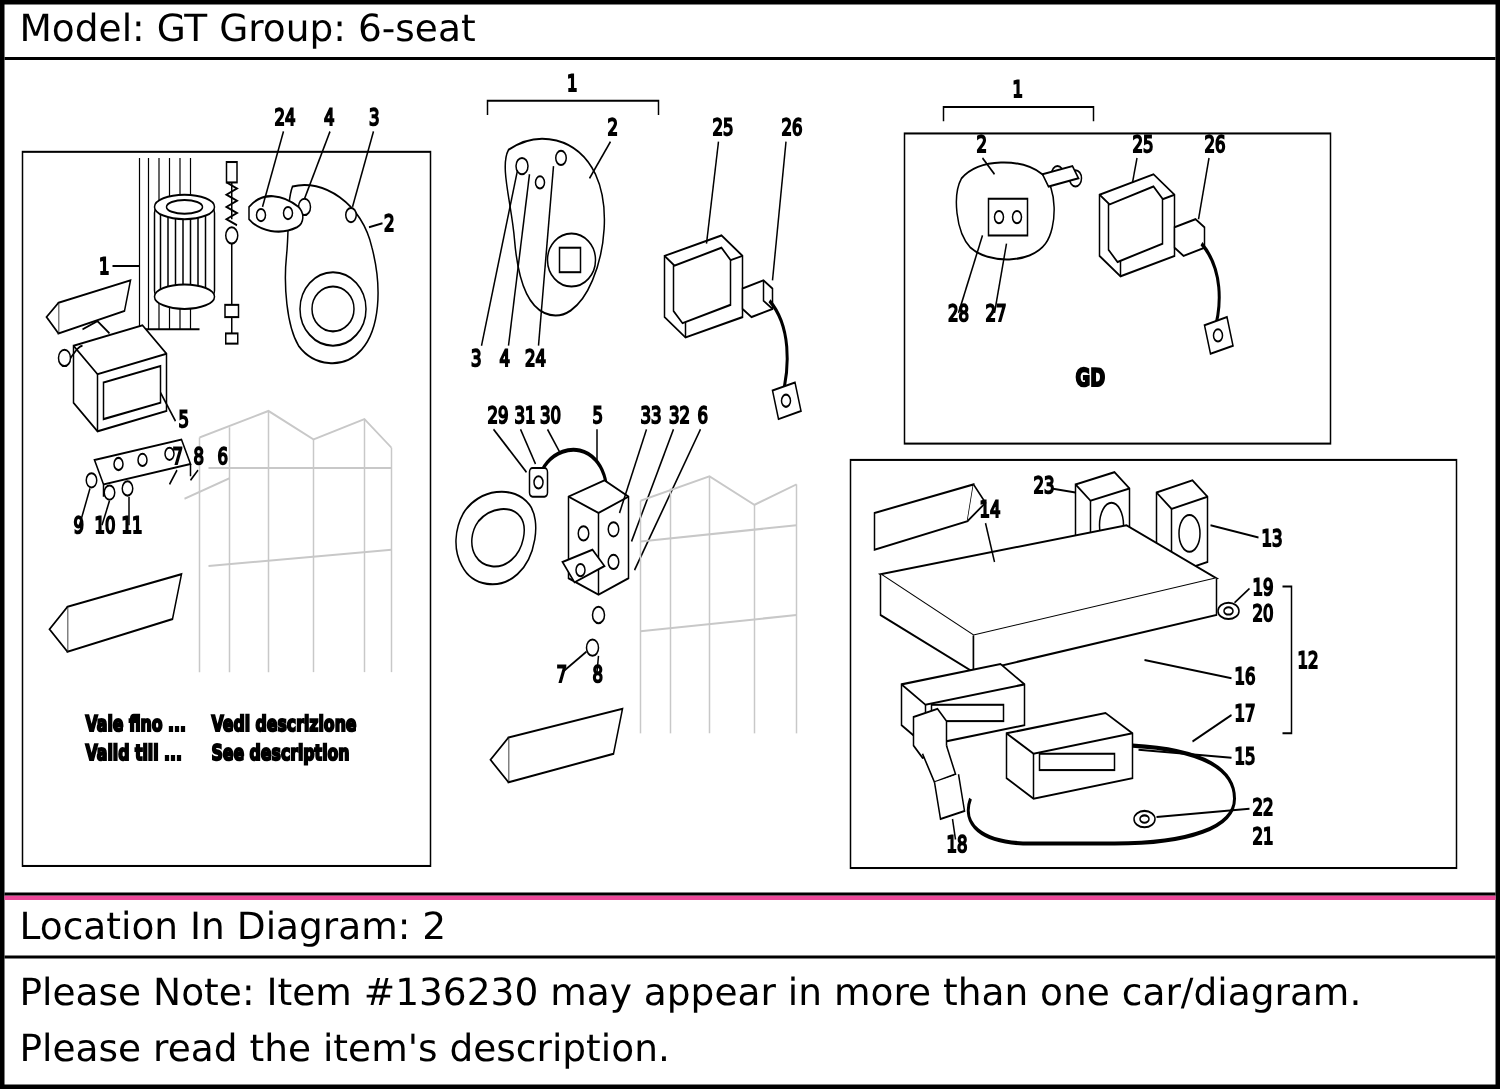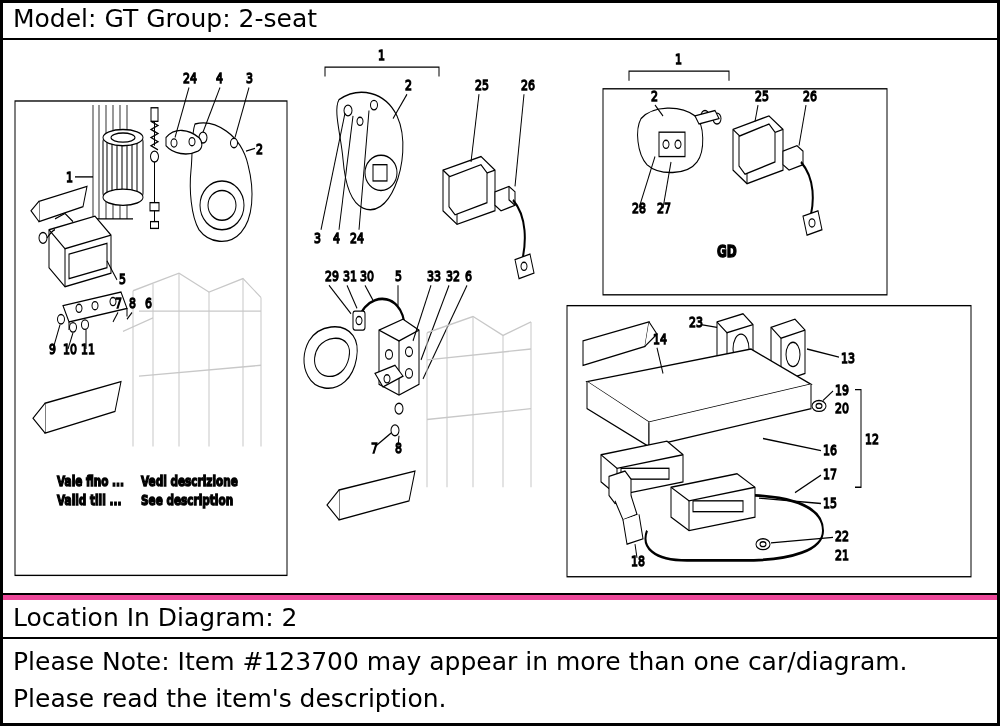--- a/index.html
+++ b/index.html
@@ -30,21 +30,21 @@
     overflow: hidden;
   }
   .hdr-row.first { padding-top: 0px; }
   .diagram-area {
     position: relative;
     flex: 1 1 auto;
     border-bottom: 2px solid #000;
     overflow: hidden;
   }
   .ftr-row {
-    border-top: 5px solid #ec4899;
+    border-top: 3px solid #ec4899;
     border-bottom: 2px solid #000;
     padding: 2px 10px 4px 10px;
     font-size: 25px;
     line-height: 31px;
     color: #000;
   }
   .ftr-note {
     padding: 4px 10px 6px 10px;
     font-size: 25px;
     line-height: 37px;
@@ -73,21 +73,21 @@
     font-size: 10.5px;
     font-weight: bold;
     fill: #000;
   }
 </style>
 </head>
 <body>
 
 <div class="page">
 
-  <div class="hdr-row first">Model: GT Group: 2-seat</div>
+  <div class="hdr-row first">Model: GT Group: 6-seat</div>
 
   <div class="diagram-area">
     <svg class="diagram" viewBox="0 0 994 408" preserveAspectRatio="none">
       <g fill="none" stroke="#000" stroke-width="1">
 
         <rect x="12" y="45" width="272" height="350" fill="#fff" stroke="#000" stroke-width="1"></rect>
 
         <g stroke="#000" stroke-width="0.8">
           <line x1="96" y1="48" x2="96" y2="132"></line>
           <line x1="103" y1="48" x2="103" y2="132"></line>
@@ -413,15 +413,15 @@
         <ellipse cx="760" cy="372" rx="7" ry="4" fill="#fff"></ellipse>
         <ellipse cx="760" cy="372" rx="3" ry="1.8" fill="#fff"></ellipse>
         <text class="lbl" x="832" y="370">22</text>
         <text class="lbl" x="832" y="384">21</text>
         <line x1="830" y1="367" x2="768" y2="371"></line>
       </g>
     </svg>
   </div>
 
   <div class="ftr-row">Location In Diagram: 2</div>
-  <div class="ftr-note">Please Note: Item #123700 may appear in more than one car/diagram. Please read the item's description.</div>
+  <div class="ftr-note">Please Note: Item #136230 may appear in more than one car/diagram. Please read the item's description.</div>
 
 </div>
 
 </body></html>

